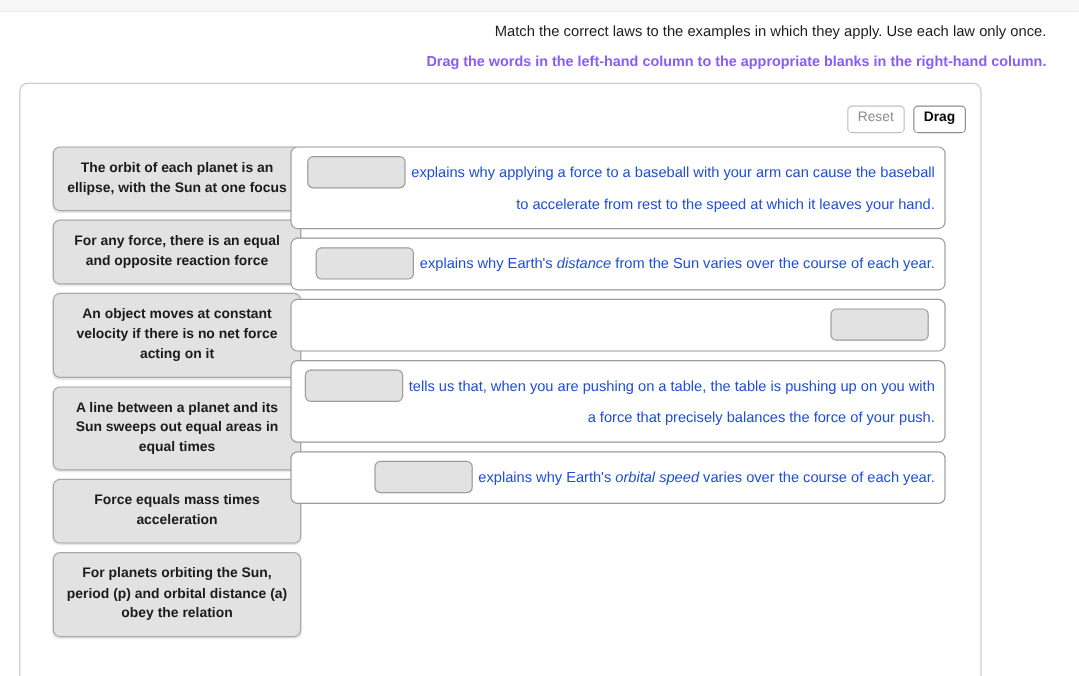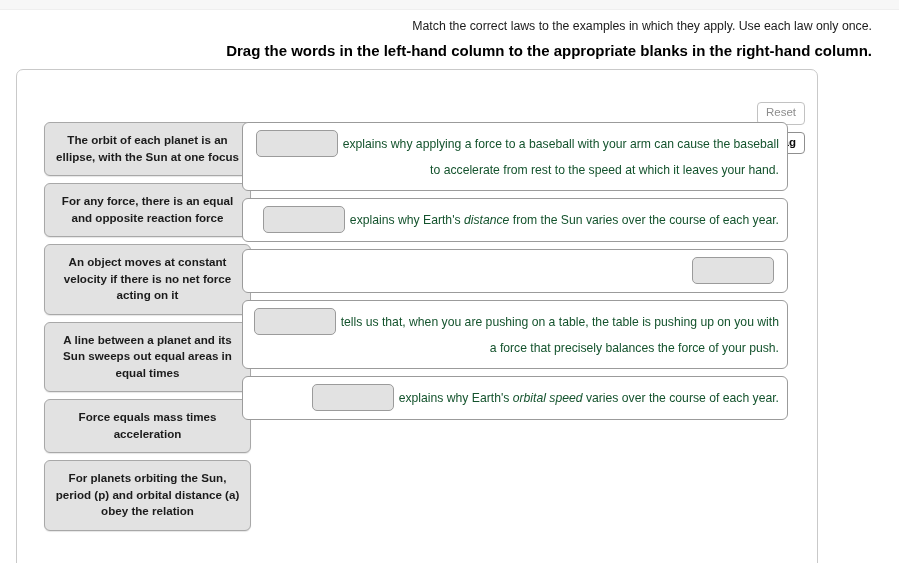--- a/index.html
+++ b/index.html
@@ -34,47 +34,46 @@
     width: 860px;
   }
   #instruction-primary {
     font-size: 12.3px;
     line-height: 16px;
     color: #1b1b1b;
     margin: 0 0 9px 0;
     font-weight: normal;
   }
   #instruction-secondary {
-    font-size: 15px;
+    font-size: 12px;
     line-height: 16px;
-    color: #000000;
+    color: #8b5cf6;
     margin: 0;
     font-weight: bold;
   }
 
   
   #activity-panel {
     position: absolute;
     left: 16px;
     top: 69px;
     width: 802px;
     height: 510px;
     border: 1px solid #c9c9c9;
     border-radius: 7px;
     background: #ffffff;
   }
 
   
   #panel-toolbar {
     position: absolute;
     right: 12px;
-    top: 32px;
+    top: 18px;
     display: flex;
     gap: 7px;
-    flex-direction: column;
   }
   .tool-button {
     font-family: "Liberation Sans", sans-serif;
     font-size: 11.5px;
     line-height: 1;
     padding: 4px 8px 5px 8px;
     border: 1px solid #b4b4b4;
     border-radius: 4px;
     background: #ffffff;
     cursor: pointer;
@@ -129,21 +128,21 @@
   }
   .statement-row {
     width: 546px;
     border: 1px solid #9b9b9b;
     border-radius: 6px;
     background: #ffffff;
     margin-bottom: 7px;
     padding: 7px 8px 8px 8px;
     font-size: 12.2px;
     line-height: 24px;
-    color: #14532d;
+    color: #1d4ed8;
   }
   .drop-blank {
     display: inline-block;
     vertical-align: middle;
     width: 82px;
     height: 27px;
     background: #e2e2e2;
     border: 1px solid #9b9b9b;
     border-radius: 5px;
     margin-right: 5px;

